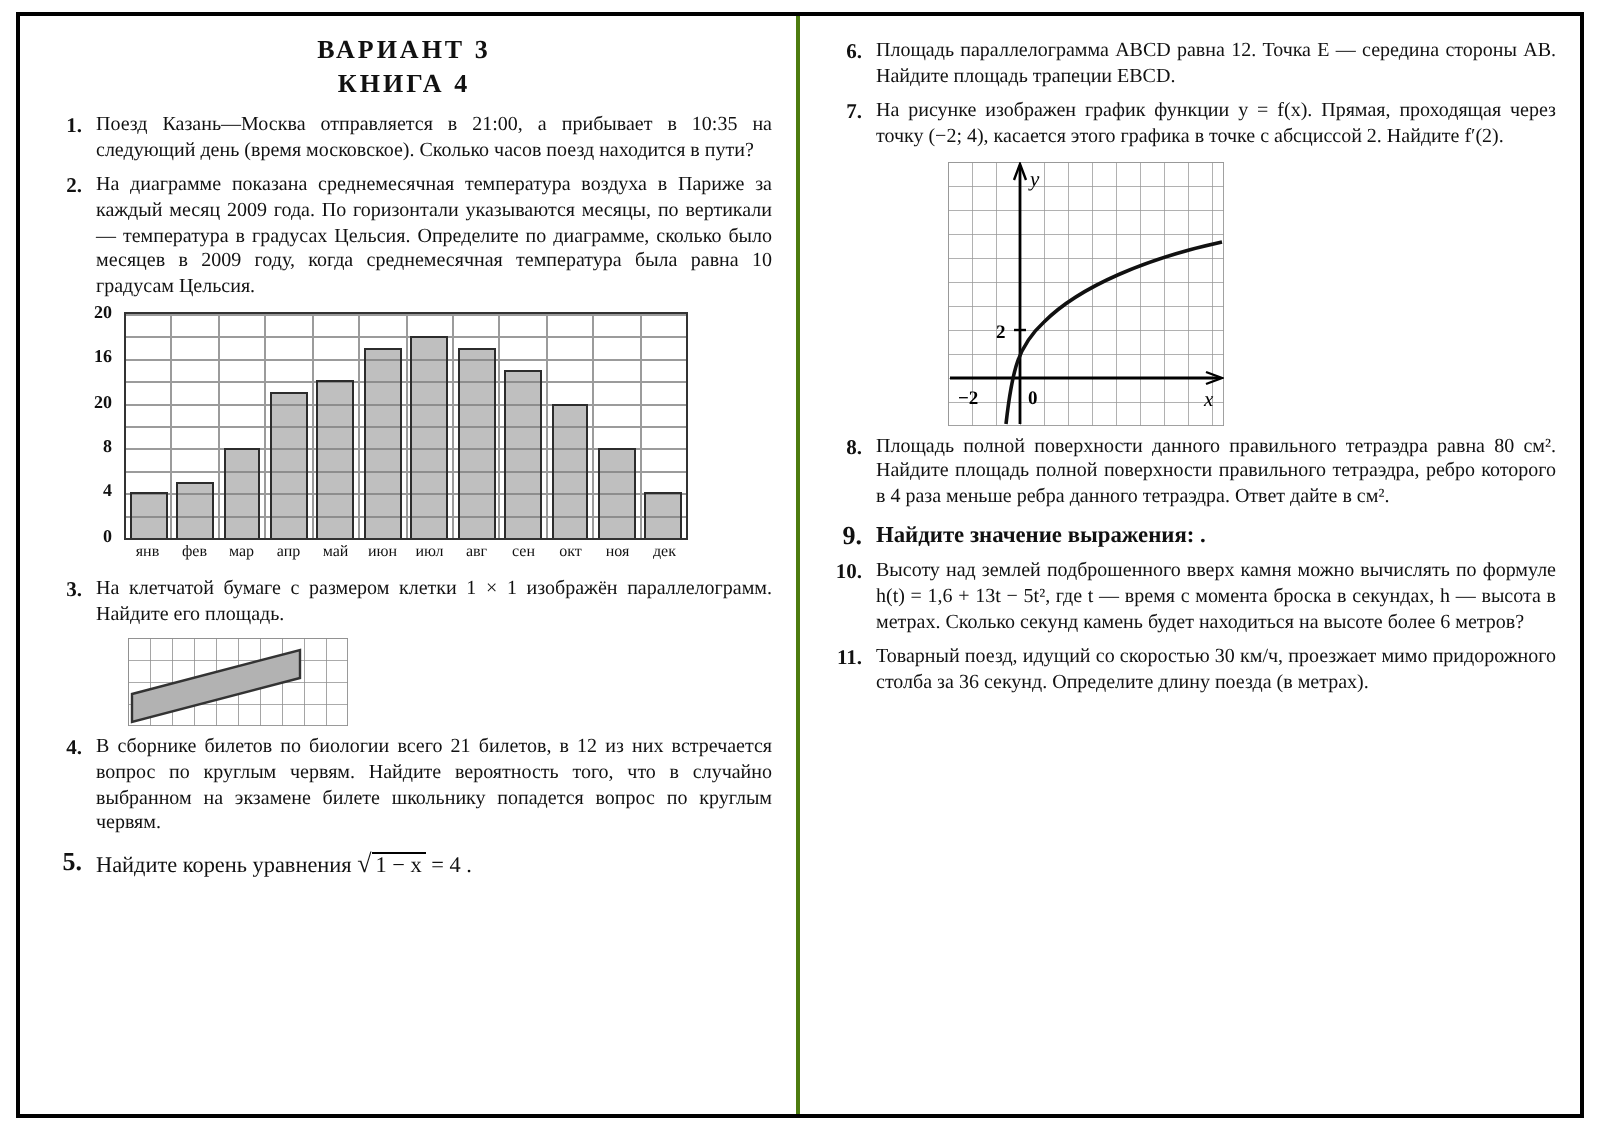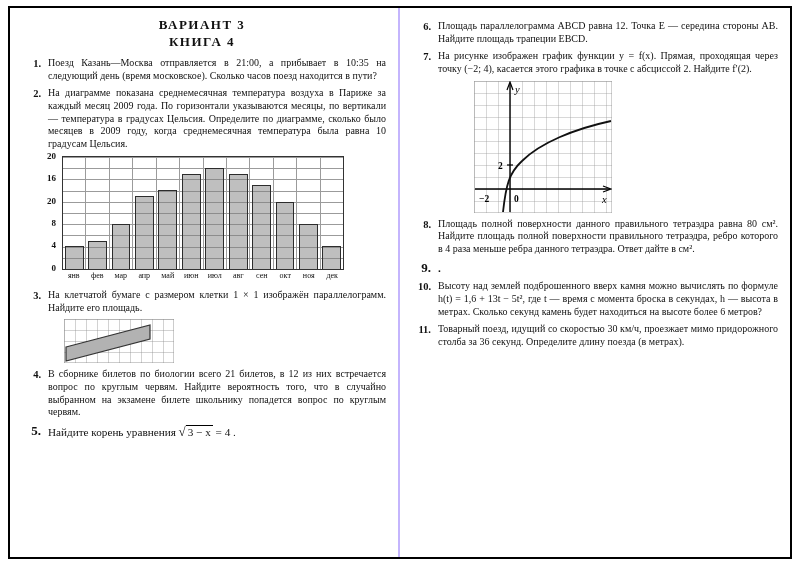--- a/index.html
+++ b/index.html
@@ -1,20 +1,20 @@
 <!DOCTYPE html>
 <html><head>
 <meta charset="utf-8">
 <style>
   html,body{margin:0;padding:0;background:#fff;}
   .page{width:800px;height:566px;position:relative;background:#fff;
         font-family:"Liberation Serif","DejaVu Serif",serif;color:#111;}
   .frame{position:absolute;left:8px;top:6px;right:8px;bottom:7px;border:2px solid #000;display:flex;}
   .col{width:50%;box-sizing:border-box;overflow:hidden;padding:7px 12px 4px 8px;}
-  .col-left{border-right:2px solid #c4b5fd;}
+  .col-left{border-right:2px solid #4d7c0f;}
   .header{text-align:center;font-weight:bold;font-size:13px;letter-spacing:1.5px;margin:2px 0 7px;}
   .header div{margin:1px 0;}
   .prob{display:flex;margin:5px 0;}
   .num{flex:0 0 30px;text-align:right;padding-right:7px;font-weight:bold;font-size:10.5px;line-height:1.3;box-sizing:border-box;}
   .num.big{font-size:13px;line-height:1.05;}
   .txt{flex:1;font-size:10px;line-height:1.27;text-align:justify;}
   .txt.mid{font-size:11.2px;text-align:left;}
   .txt.bold{font-weight:bold;font-size:11.4px;text-align:left;}
   
   .sqrt-wrap{white-space:nowrap;}
@@ -145,21 +145,21 @@
       </svg>
 
       <div class="prob">
         <span class="num">4.</span>
         <div class="txt">В сборнике билетов по биологии всего 21 билетов, в 12 из них встречается вопрос по круглым червям. Найдите вероятность того, что в случайно выбранном на экзамене билете школьнику попадется вопрос по круглым червям.</div>
       </div>
 
       <div class="prob">
         <span class="num big">5.</span>
         <div class="txt mid">
-          <span>Найдите корень уравнения </span><span class="sqrt-wrap"><span class="radsign">√</span><span class="rad">3 − x</span></span><span> = 4 .</span>
+          <span>Найдите корень уравнения </span><span class="sqrt-wrap"><span class="radsign">√</span><span class="rad">1 − x</span></span><span> = 4 .</span>
         </div>
       </div>
     </div>
 
     <div class="col col-right">
       <div class="prob">
         <span class="num">6.</span>
         <div class="txt">Площадь параллелограмма ABCD равна 12. Точка E — середина стороны AB. Найдите площадь трапеции EBCD.</div>
       </div>
 
@@ -189,21 +189,21 @@
       </svg>
 
       <div class="prob">
         <span class="num">8.</span>
         <div class="txt">Площадь полной поверхности данного правильного тетраэдра равна 80 см². Найдите площадь полной поверхности правильного тетраэдра, ребро которого в 4 раза меньше ребра данного тетраэдра. Ответ дайте в см².</div>
       </div>
 
       <div class="prob">
         <span class="num big">9.</span>
         <div class="txt bold">
-          <span> .</span>
+          <span>Найдите значение выражения: </span><span> .</span>
         </div>
       </div>
 
       <div class="prob">
         <span class="num">10.</span>
         <div class="txt">Высоту над землей подброшенного вверх камня можно вычислять по формуле h(t) = 1,6 + 13t − 5t², где t — время с момента броска в секундах, h — высота в метрах. Сколько секунд камень будет находиться на высоте более 6 метров?</div>
       </div>
 
       <div class="prob">
         <span class="num">11.</span>

